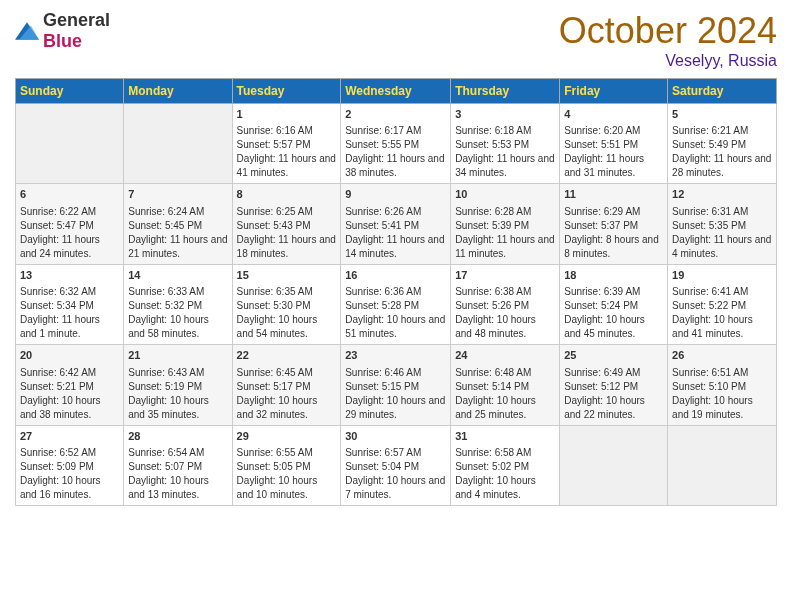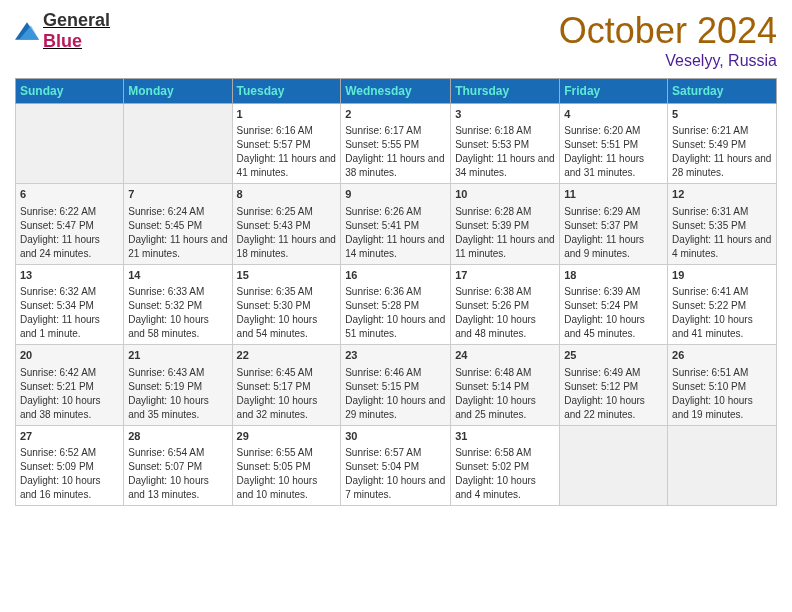--- a/index.html
+++ b/index.html
@@ -19,21 +19,20 @@
     .header {
       display: flex;
       justify-content: space-between;
       align-items: flex-start;
       margin-bottom: 8px;
     }
     .logo {
       display: flex;
       align-items: center;
       gap: 4px;
-      text-decoration: underline;
     }
     .logo-text-general {
       font-size: 18px;
       font-weight: bold;
       color: #333;
     }
     .logo-text-blue {
       font-size: 18px;
       font-weight: bold;
       color: #be185d;
@@ -54,21 +53,21 @@
       font-size: 16px;
       color: #4c1d95;
     }
     .calendar {
       width: 100%;
       border-collapse: collapse;
       font-size: 10.5px;
     }
     .calendar th {
       background: #1a6bb5;
-      color: #5eead4;
+      color: #fde047;
       padding: 5px 4px;
       text-align: left;
       font-weight: bold;
       font-size: 12px;
       border: 1px solid #aaa;
     }
     .calendar td {
       border: 1px solid #ccc;
       vertical-align: top;
       padding: 3px 4px;
@@ -192,21 +191,21 @@
           <td>
             <div class="day-num">10</div>
             <div>Sunrise: 6:28 AM</div>
             <div>Sunset: 5:39 PM</div>
             <div>Daylight: 11 hours and 11 minutes.</div>
           </td>
           <td>
             <div class="day-num">11</div>
             <div>Sunrise: 6:29 AM</div>
             <div>Sunset: 5:37 PM</div>
-            <div>Daylight: 11 hours and 9 minutes.</div>
+            <div>Daylight: 8 hours and 8 minutes.</div>
           </td>
           <td>
             <div class="day-num">12</div>
             <div>Sunrise: 6:31 AM</div>
             <div>Sunset: 5:35 PM</div>
             <div>Daylight: 11 hours and 4 minutes.</div>
           </td>
         </tr>
         <tr class="row-odd">
           <td>

